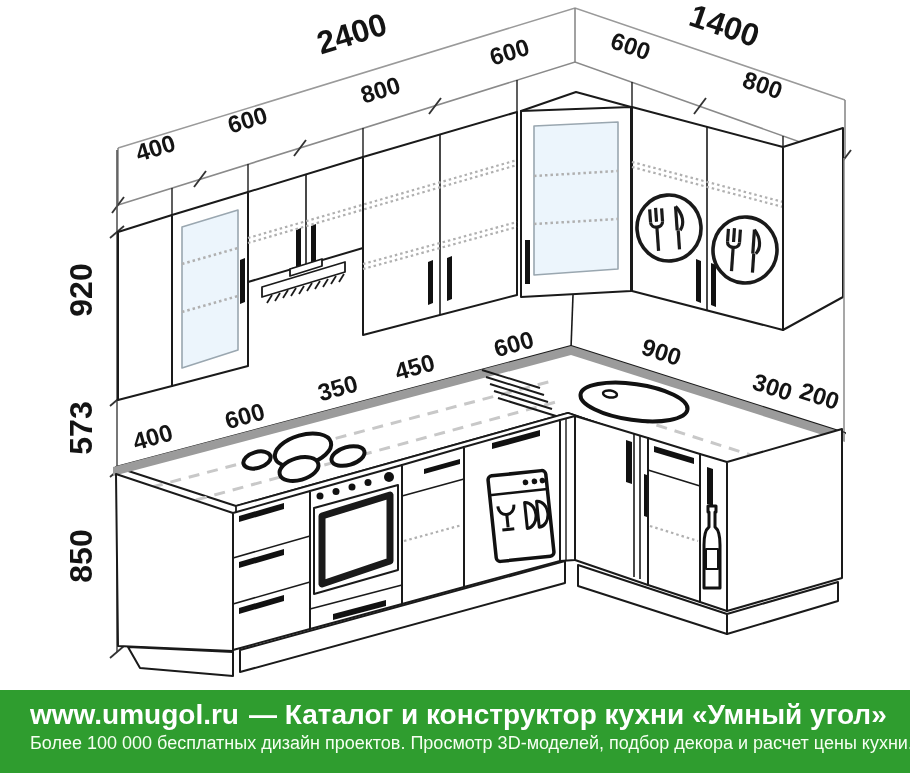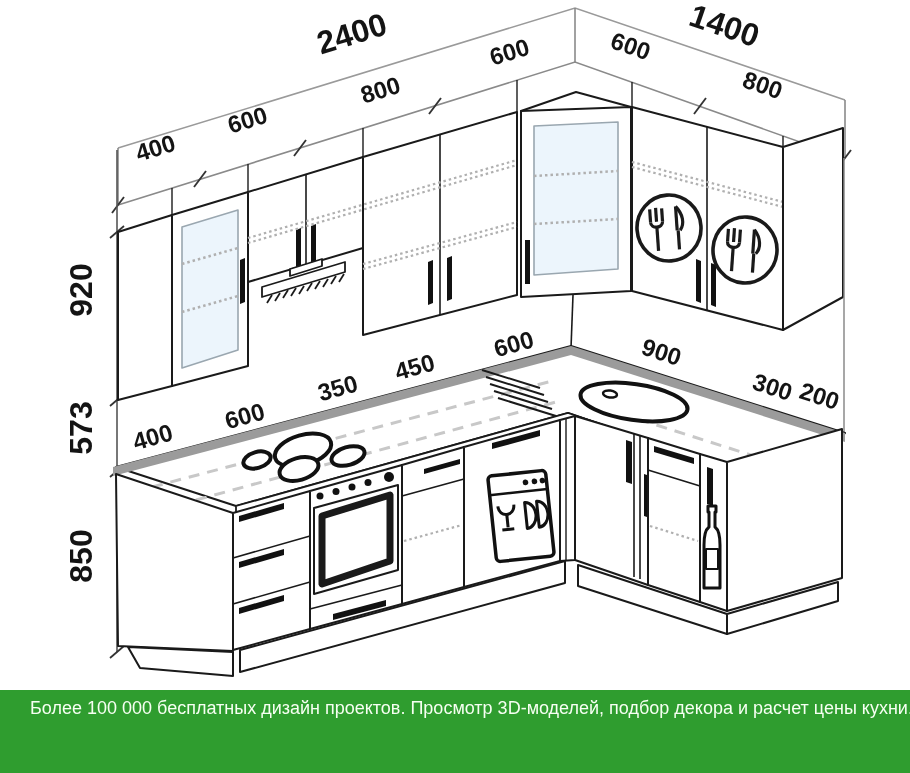--- a/index.html
+++ b/index.html
@@ -301,15 +301,18 @@
       <g>
         <polygon points="128,647 233,652 233,676 140,668"></polygon>
         <polygon points="240,650 565,561 565,583 240,672"></polygon>
         <polygon points="578,565 727,614 727,634 578,586"></polygon>
         <polygon points="727,614 838,582 838,601 727,634"></polygon>
       </g>
     </g>
   </svg>
 
   <div class="footer">
+    <div class="l1">
+      <span class="site">www.umugol.ru</span><span>— Каталог и конструктор кухни «Умный угол»</span>
+    </div>
     <div class="l2">Более 100 000 бесплатных дизайн проектов. Просмотр 3D-моделей, подбор декора и расчет цены кухни.</div>
   </div>
 </div>
 
 </body></html>

